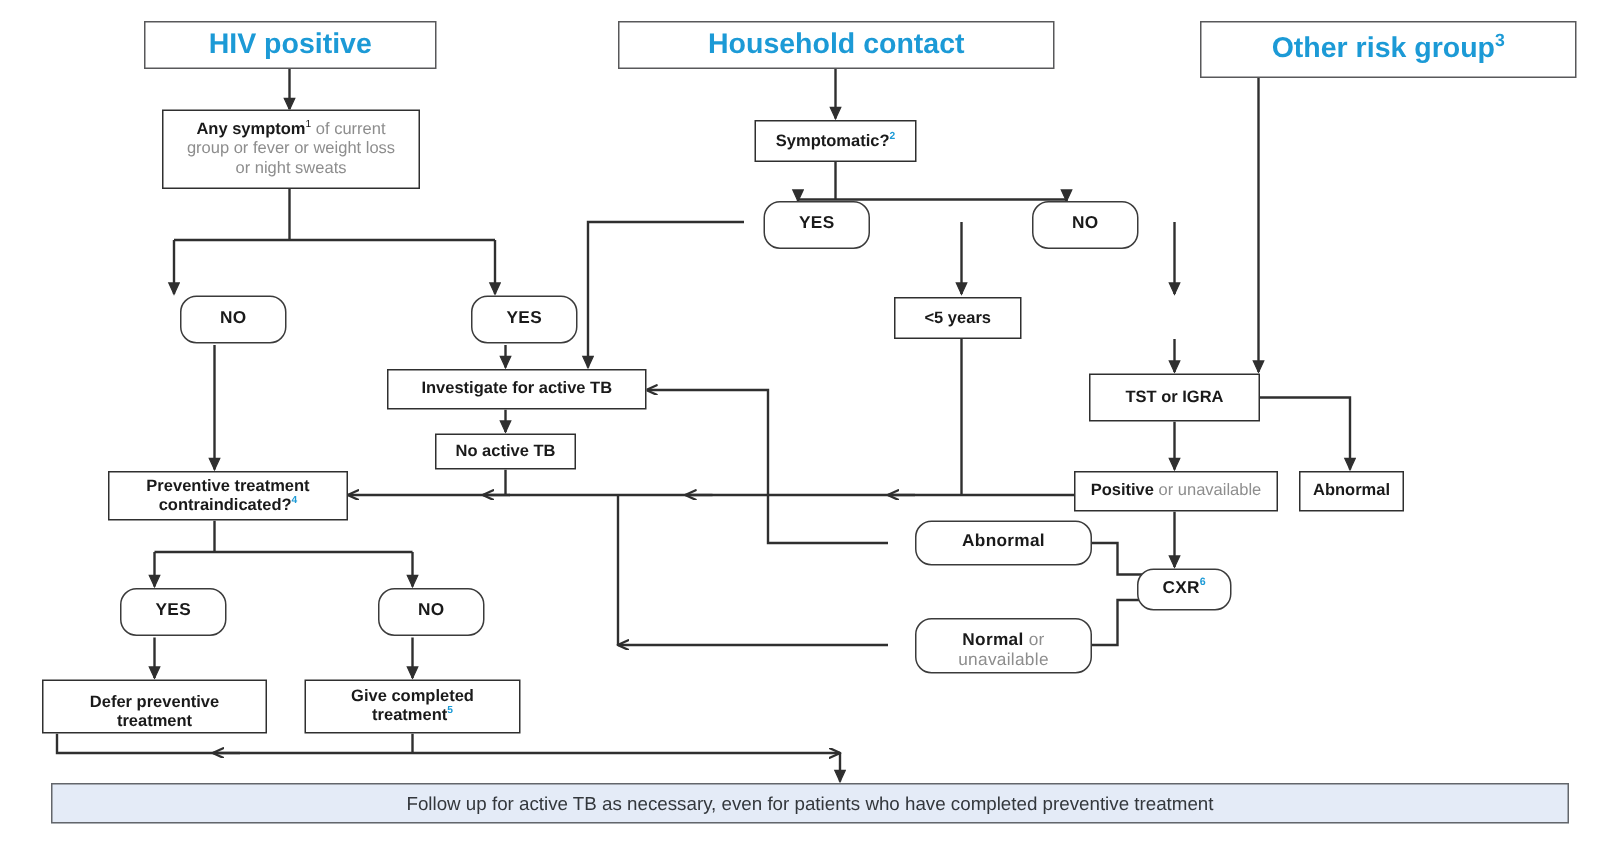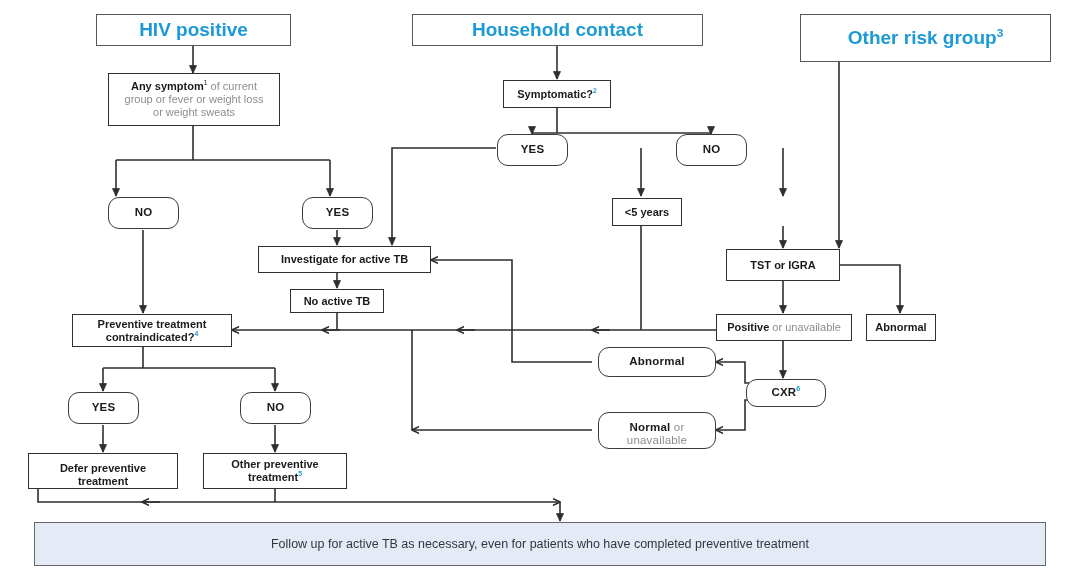--- a/index.html
+++ b/index.html
@@ -10,21 +10,21 @@
 
   .node{position:absolute;box-sizing:border-box;display:flex;align-items:center;
         justify-content:center;text-align:center;background:#ffffff;
         border:1.3px solid #3b3b3b;color:#1a1a1a;z-index:2;}
   .node .txt{line-height:1.18;padding:0 3px;width:100%;}
 
   .header{border:1.3px solid #58585a;}
   .header .txt{color:#1c9ad6;font-weight:bold;font-size:19px;}
 
   .rect{border:1.3px solid #2f2f2f;}
-  .pill{border:1.4px solid #3b3b3b;border-radius:11px;}
+  .pill{border:1.4px solid #3b3b3b;border-radius:11px;margin-left:12px;}
   .pill .txt{font-weight:bold;font-size:11.5px;letter-spacing:.2px;}
 
   .sm{font-size:11px;}
   .b{font-weight:bold;}
   .gray{color:#8d8d8d;font-weight:normal;}
   sup{font-size:.62em;vertical-align:super;line-height:0;}
   .sup-blue{color:#1c9ad6;}
 
   .banner{position:absolute;box-sizing:border-box;background:#e4ebf7;
           border:1.6px solid #63666b;display:flex;align-items:center;justify-content:center;z-index:2;}
@@ -117,26 +117,26 @@
   </svg>
 
   <div class="node header" style="left:96px;top:14px;width:195px;height:32px;">
     <span class="txt">HIV positive</span>
   </div>
 
   <div class="node header" style="left:412px;top:14px;width:291px;height:32px;">
     <span class="txt">Household contact</span>
   </div>
 
-  <div class="node header" style="left:800px;top:14px;width:251px;height:48px;">
+  <div class="node header" style="left:800px;top:14px;width:251px;height:38px;">
     <span class="txt"><span>Other risk group</span><sup>3</sup></span>
   </div>
 
   <div class="node rect" style="left:108px;top:73px;width:172px;height:53px;">
-    <span class="txt sm"><b>Any symptom</b><sup>1</sup><span class="gray"> of current</span><br><span class="gray">group or fever or weight loss</span><br><span class="gray">or weight sweats</span></span>
+    <span class="txt sm"><b>Any symptom</b><sup>1</sup><span class="gray"> of current</span><br><span class="gray">group or fever or weight loss</span><br><span class="gray">or night sweats</span></span>
   </div>
 
   <div class="node pill" style="left:108px;top:197px;width:71px;height:32px;">
     <span class="txt">NO</span>
   </div>
 
   <div class="node pill" style="left:302px;top:197px;width:71px;height:32px;">
     <span class="txt">YES</span>
   </div>
 
@@ -150,36 +150,36 @@
 
   <div class="node pill" style="left:240px;top:392px;width:71px;height:32px;">
     <span class="txt">NO</span>
   </div>
 
   <div class="node rect" style="left:28px;top:453px;width:150px;height:36px;align-items:flex-end;">
     <span class="txt sm b"><span>Defer preventive</span><br><span>treatment</span></span>
   </div>
 
   <div class="node rect" style="left:203px;top:453px;width:144px;height:36px;">
-    <span class="txt sm b"><span>Other preventive</span><br><span>treatment</span><sup class="sup-blue">5</sup></span>
+    <span class="txt sm b"><span>Give completed</span><br><span>treatment</span><sup class="sup-blue">5</sup></span>
   </div>
 
   <div class="node rect" style="left:503px;top:80px;width:108px;height:28px;">
     <span class="txt sm b"><span>Symptomatic?</span><sup class="sup-blue">2</sup></span>
   </div>
 
   <div class="node pill" style="left:497px;top:134px;width:71px;height:32px;">
     <span class="txt">YES</span>
   </div>
 
   <div class="node pill" style="left:676px;top:134px;width:71px;height:32px;">
     <span class="txt">NO</span>
   </div>
 
-  <div class="node rect" style="left:612px;top:198px;width:70px;height:28px;text-align:center;">
+  <div class="node rect" style="left:596px;top:198px;width:85px;height:28px;text-align:center;">
     <span class="txt sm b">&lt;5 years</span>
   </div>
 
 
   <div class="node rect" style="left:258px;top:246px;width:173px;height:27px;">
     <span class="txt sm b">Investigate for active TB</span>
   </div>
 
   <div class="node rect" style="left:290px;top:289px;width:94px;height:24px;">
     <span class="txt sm b">No active TB</span>
@@ -190,29 +190,29 @@
   </div>
 
   <div class="node rect" style="left:716px;top:314px;width:136px;height:27px;">
     <span class="txt sm"><b>Positive</b><span class="gray"> or unavailable</span></span>
   </div>
 
   <div class="node rect" style="left:866px;top:314px;width:70px;height:27px;">
     <span class="txt sm b">Abnormal</span>
   </div>
 
-  <div class="node pill" style="left:746px;top:379px;width:80px;height:28px;">
+  <div class="node pill" style="left:746px;top:379px;width:63px;height:28px;">
     <span class="txt sm b"><span>CXR</span><sup class="sup-blue">6</sup></span>
   </div>
 
   <div class="node pill" style="left:598px;top:347px;width:118px;height:30px;">
     <span class="txt sm b">Abnormal</span>
   </div>
 
   <div class="node pill" style="left:598px;top:412px;width:118px;height:37px;align-items:flex-end;">
     <span class="txt sm"><b>Normal</b><span class="gray"> or</span><br><span class="gray">unavailable</span></span>
   </div>
 
-  <div class="banner" style="left:34px;top:522px;width:1012px;height:44px;">
+  <div class="banner" style="left:34px;top:522px;width:1012px;height:27px;">
     <span class="txt">Follow up for active TB as necessary, even for patients who have completed preventive treatment</span>
   </div>
 
 </div>
 
 </body></html>

